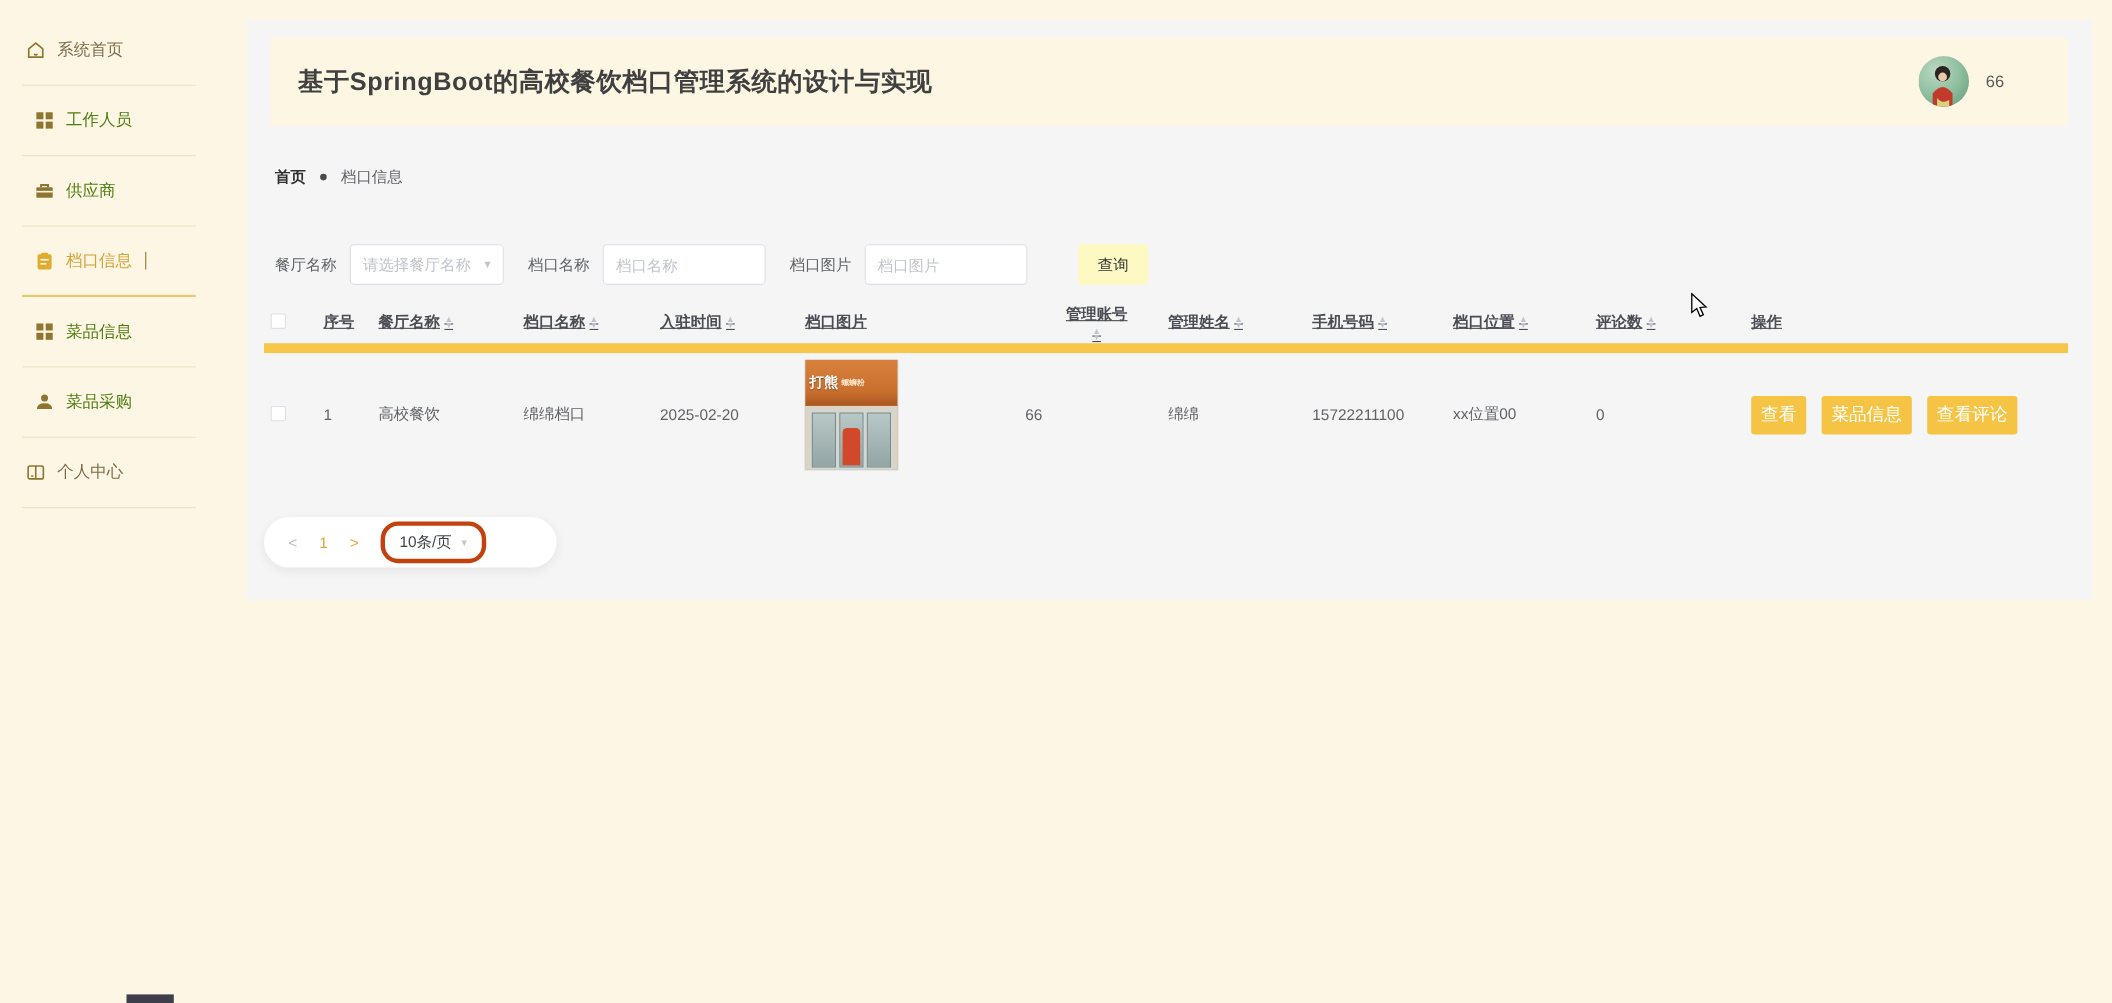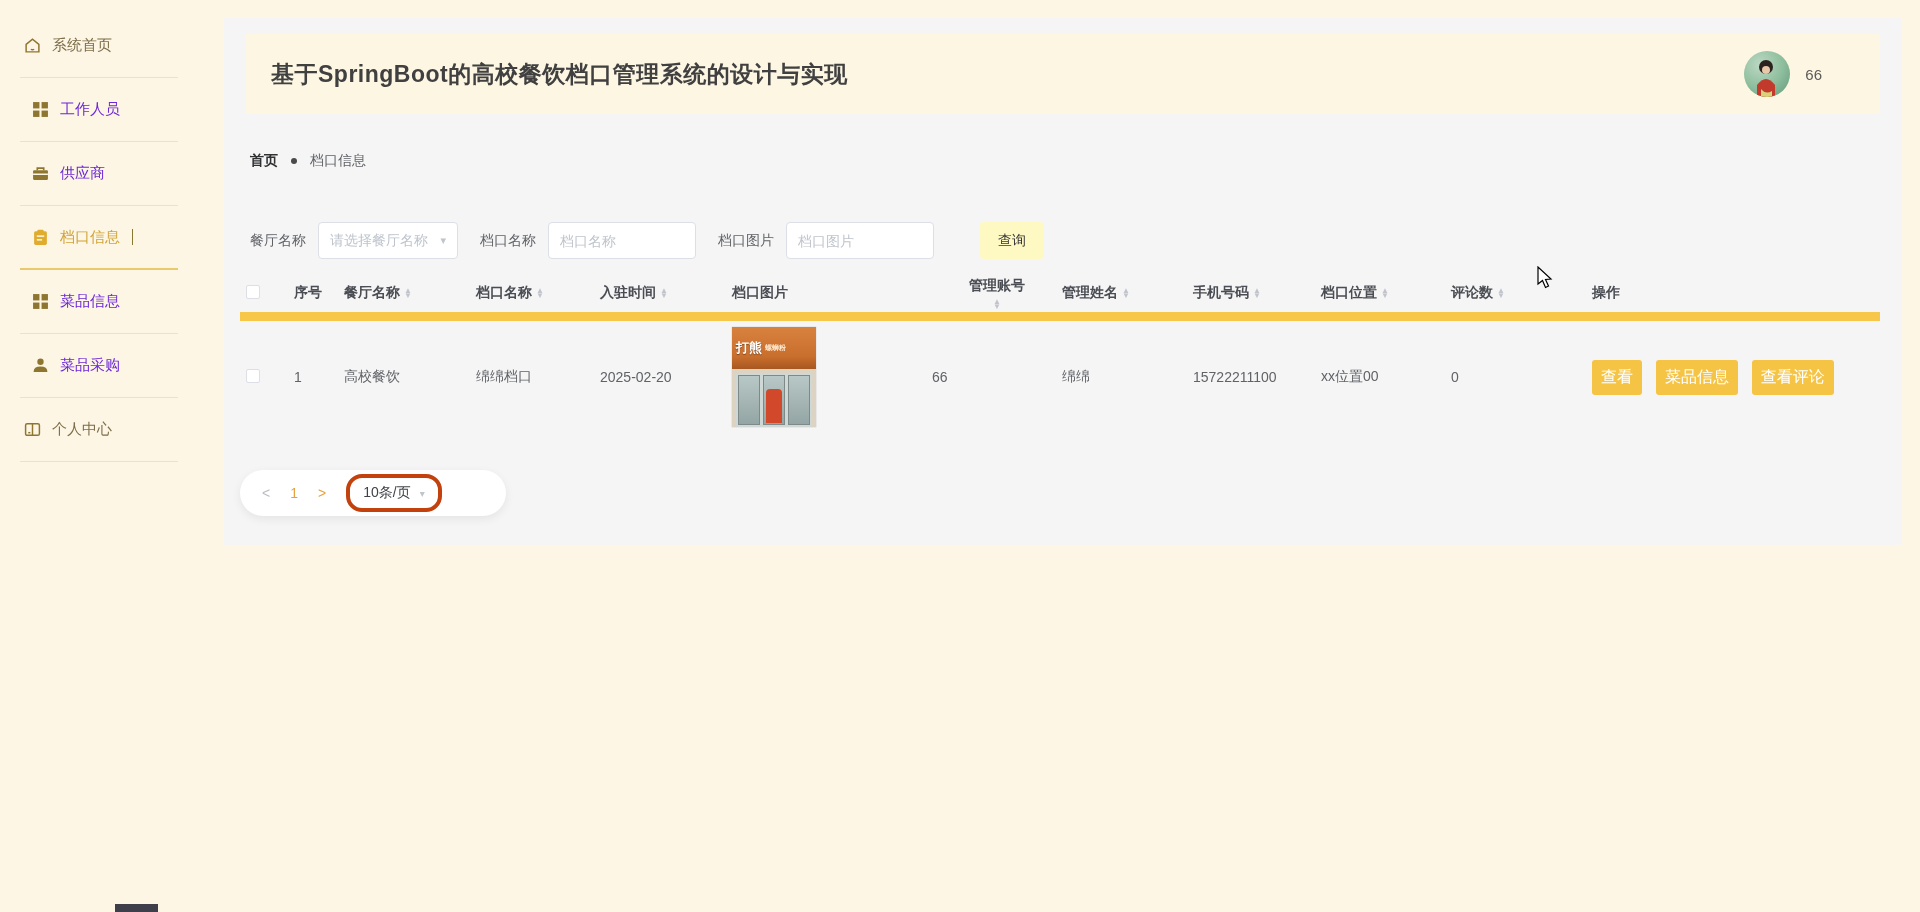--- a/index.html
+++ b/index.html
@@ -8,21 +8,21 @@
     font-family:"Liberation Sans","DejaVu Sans",sans-serif;
     background:#fdf6e4; position:relative; color:#606266;
   }
 
   
   .sidebar { position:absolute; left:0; top:0; width:196px; height:912px; padding-top:14px; background:#fdf6e4; }
   .side-item {
     height:64px; display:flex; align-items:center; gap:11px;
     margin:0 18px 0 20px; padding-left:12px;
     border-bottom:1px solid #ece3c3;
-    color:#6d28d9; font-size:15px; cursor:pointer; white-space:nowrap;
+    color:#4d7c0f; font-size:15px; cursor:pointer; white-space:nowrap;
   }
   .side-item .ico { width:17px; height:17px; display:inline-flex; color:#8f7630; flex:none; }
   .side-item .ico svg { width:100%; height:100%; }
   .side-item.first { padding-left:4px; color:#7d6d49; }
   .side-item.active { color:#d2a439; border-bottom:2px solid #e9c96d; }
   .side-item.active .ico { color:#e0ac2e; }
   .caret-cursor { display:inline-block; width:1px; height:16px; background:#8a7a30; margin-left:1px; }
 
   
   .content { position:absolute; left:224px; top:18px; width:1678px; height:527px; background:#f5f5f6; }
@@ -54,21 +54,21 @@
   .f-input input::placeholder { color:#bfc4cc; }
   .sel-arrow { color:#c0c4cc; font-size:11px; }
   .btn-query {
     width:64px; height:37px; margin-left:24px; background:#fef9c3; border:none; border-radius:4px;
     font-size:14px; color:#353535; cursor:pointer; font-family:inherit;
   }
 
   
   .tbl { position:absolute; left:0; top:260px; right:0; }
   .thead, .trow { display:flex; align-items:center; padding:0 22px; }
-  .thead { height:30px; font-size:14px; color:#4a4d53; font-weight:bold; }
+  .thead { height:30px; font-size:14px; color:#4a4d53; font-weight:bold;text-decoration:underline; }
   .ybar { height:9px; background:#f7c74a; margin:4px 22px 0 16px; }
   .trow { height:112px; font-size:14px; color:#606266; }
   .c-check{width:48px;} .c-seq{width:50px;} .c-rest{width:132px;} .c-stall{width:124px;}
   .c-time{width:132px;} .c-img{width:200px;} .c-acct{width:130px;flex-direction:column;} .c-mgr{width:131px;}
   .c-phone{width:128px;} .c-loc{width:130px;} .c-cmt{width:130px;} .c-act{flex:1;margin-left:11px;}
   .hcell { display:flex; align-items:center; gap:4px; }
   .sorter { display:inline-flex; flex-direction:column; line-height:5px; font-size:8px; color:#c0c4cc; }
   .checkbox { width:14px; height:14px; background:#fff; border:1px solid #dcdfe6; border-radius:2px; display:inline-block; cursor:pointer; }
 
   

